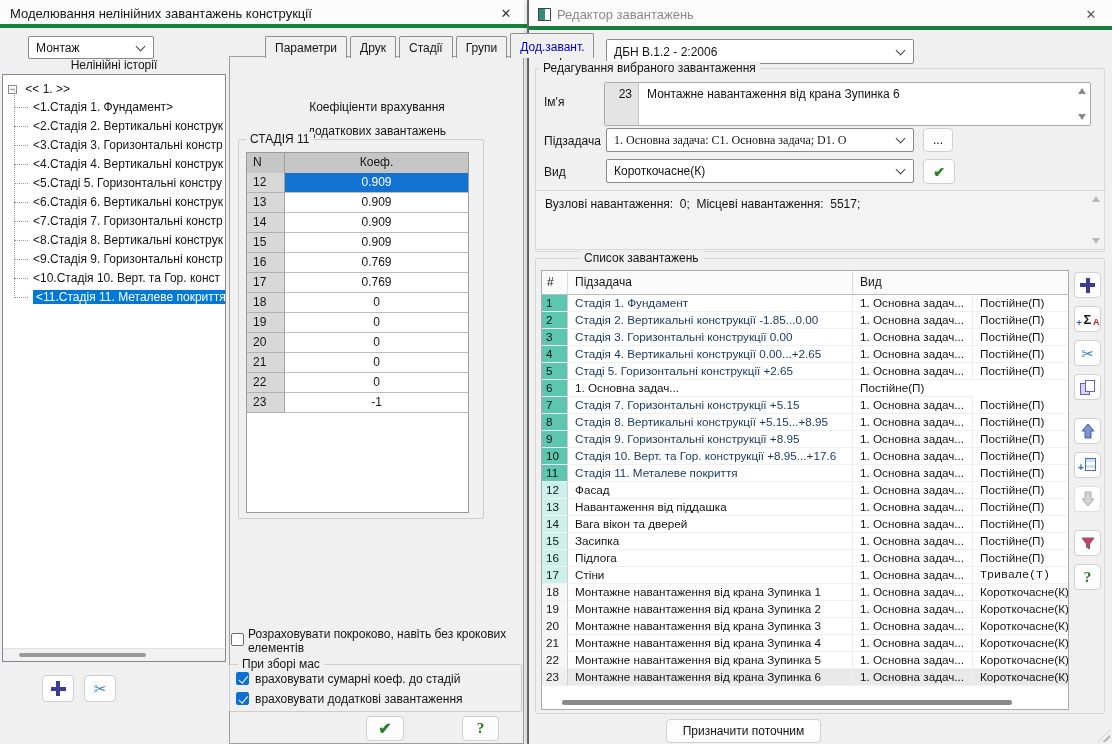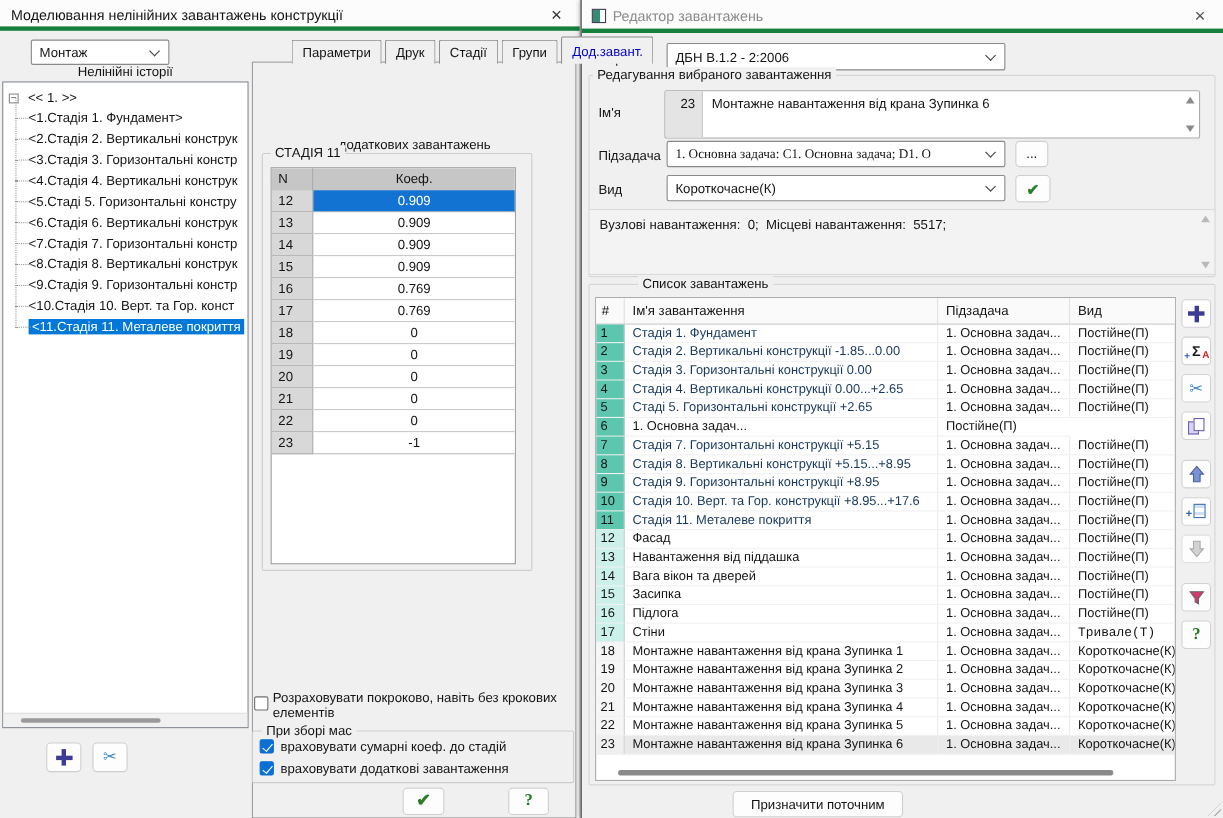--- a/index.html
+++ b/index.html
@@ -34,21 +34,21 @@
   
   .btn{position:absolute;background:#fdfdfd;border:1px solid #cfcfcf;border-radius:4px;
        display:flex;align-items:center;justify-content:center;font-size:12px;}
   
   .tree-label{position:absolute;text-align:center;}
   .tree-box{position:absolute;background:#fff;border:1px solid #828790;overflow:hidden;}
   .tree-root{position:absolute;left:5px;top:5px;height:18px;line-height:18px;white-space:nowrap;}
   .expbox{display:inline-block;width:9px;height:9px;border:1px solid #8a8a8a;background:#fff;
           line-height:6px;font-size:9px;text-align:center;color:#444;vertical-align:1px;margin-right:5px;}
   .titems{position:absolute;left:0;top:23px;right:0;}
-  .titem{position:relative;height:19px;line-height:19px;padding-left:23px;white-space:nowrap;}
+  .titem{position:relative;height:19px;line-height:19px;padding-left:30px;white-space:nowrap;}
   .titem::before{content:'';position:absolute;left:11px;top:9px;width:14px;border-top:1px dotted #9a9a9a;}
   .titems::before{content:'';position:absolute;left:11px;top:-9px;bottom:9px;border-left:1px dotted #9a9a9a;}
   .titem .tlabel.sel{background:#0078d7;color:#fff;padding:0 3px;}
   .hscroll{position:absolute;left:0;right:0;bottom:0;height:13px;background:#f1f1f1;border-top:1px solid #e2e2e2;}
   .hscroll .thumb{position:absolute;left:16px;top:4px;width:127px;height:4px;background:#9a9a9a;border-radius:2px;}
   
   .tabs{position:absolute;display:flex;align-items:flex-end;z-index:3;}
   .tab{padding:4px 9px 3px;border:1px solid #8e8e8e;border-bottom:none;background:#f0f0f0;
        margin-right:3px;border-radius:2px 2px 0 0;font-size:12px;white-space:nowrap;}
   .tab.active{color:#0000cc;padding-top:6px;padding-bottom:4px;background:#f0f0f0;}
@@ -164,20 +164,21 @@
 
     <div class="tabs" style="left:229px;top:33px;padding-left:36px;" id="tabs-row">
         <span class="tab">Параметри</span>
         <span class="tab">Друк</span>
         <span class="tab">Стадії</span>
         <span class="tab">Групи</span>
         <span class="tab active">Дод.завант.</span>
       </div>
     <div class="tabpage" style="left:229px;top:56px;width:295px;height:688px;"></div>
 
+    <div style="position:absolute;left:240px;top:100px;width:274px;text-align:center;">Коефіціенти врахування</div>
     <div style="position:absolute;left:240px;top:124px;width:274px;text-align:center;">додаткових завантажень</div>
 
     <div class="gbox" style="left:238px;top:139px;width:246px;height:380px;"></div>
     <div class="glabel" style="left:246px;top:132px;">СТАДІЯ 11</div>
 
     <div class="ctable" style="left:246px;top:152px;width:223px;height:361px;">
       <div class="crow head">
         <div class="ch" style="padding-left:6px;">N зав.</div>
         <div class="cv-h">Коеф.</div>
       </div>
@@ -302,21 +303,20 @@
         <span class="sarr down" style="border-top-color:#b9b9b9;"></span>
       </div>
     </div>
 
     <div class="gbox" style="left:6px;top:258px;width:570px;height:456px;border-color:#d6d6d6;"></div>
     <div class="glabel" style="left:10px;top:251px;margin-left:41px;">Список завантажень</div>
 
     <div class="ltable" style="left:12px;top:270px;width:528px;height:440px;">
       <div class="lrow head">
         <div class="hc" style="padding-left:5px;">#</div>
-        <div class="hc">Ім'я завантаження</div>
         <div class="hc">Підзадача</div>
         <div class="hc" style="border-right:none;">Вид</div>
       </div>
       <div id="list-rows">
           <div class="lrow">
             <div class="c numc num-stage">1</div>
             <div class="c name-stage">Стадія 1. Фундамент</div>
             <div class="c">1. Основна задач...</div>
             <div class="c" style="border-right: none;">Постійне(П)</div>
           </div>

